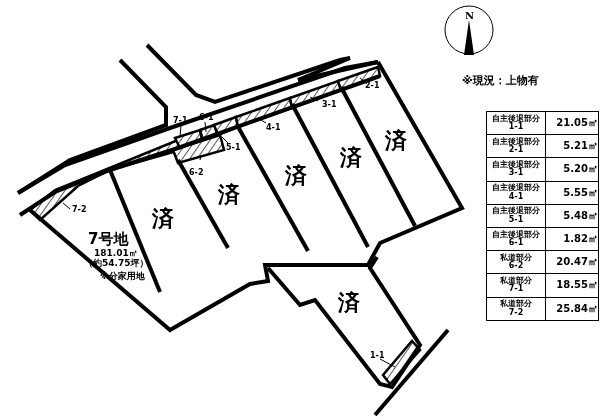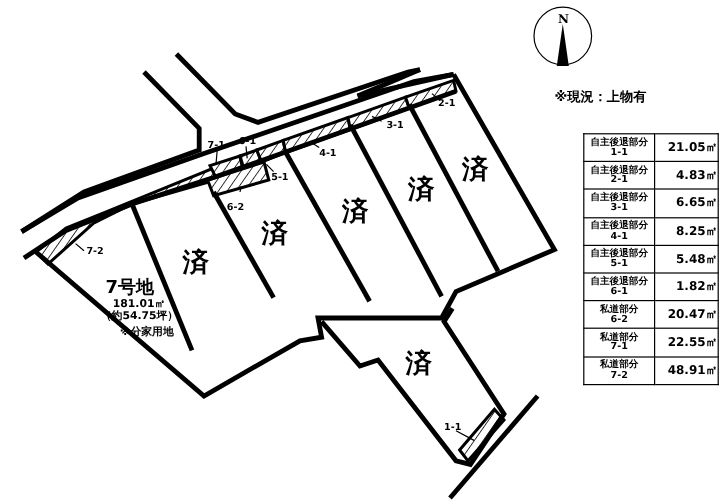--- a/index.html
+++ b/index.html
@@ -131,35 +131,35 @@
           <span class="lbl-line">自主後退部分</span>
           <span class="lbl-line">1-1</span>
         </td>
       <td class="val">21.05㎡</td>
     </tr>
     <tr>
       <td class="lbl">
           <span class="lbl-line">自主後退部分</span>
           <span class="lbl-line">2-1</span>
         </td>
-      <td class="val">4.83㎡</td>
+      <td class="val">5.21㎡</td>
     </tr>
     <tr>
       <td class="lbl">
           <span class="lbl-line">自主後退部分</span>
           <span class="lbl-line">3-1</span>
         </td>
-      <td class="val">6.65㎡</td>
+      <td class="val">5.20㎡</td>
     </tr>
     <tr>
       <td class="lbl">
           <span class="lbl-line">自主後退部分</span>
           <span class="lbl-line">4-1</span>
         </td>
-      <td class="val">8.25㎡</td>
+      <td class="val">5.55㎡</td>
     </tr>
     <tr>
       <td class="lbl">
           <span class="lbl-line">自主後退部分</span>
           <span class="lbl-line">5-1</span>
         </td>
       <td class="val">5.48㎡</td>
     </tr>
     <tr>
       <td class="lbl">
@@ -173,23 +173,23 @@
           <span class="lbl-line">私道部分</span>
           <span class="lbl-line">6-2</span>
         </td>
       <td class="val">20.47㎡</td>
     </tr>
     <tr>
       <td class="lbl">
           <span class="lbl-line">私道部分</span>
           <span class="lbl-line">7-1</span>
         </td>
-      <td class="val">22.55㎡</td>
+      <td class="val">18.55㎡</td>
     </tr>
     <tr>
       <td class="lbl">
           <span class="lbl-line">私道部分</span>
           <span class="lbl-line">7-2</span>
         </td>
-      <td class="val">48.91㎡</td>
+      <td class="val">25.84㎡</td>
     </tr>
   </tbody>
 </table>
 
 </body></html>

